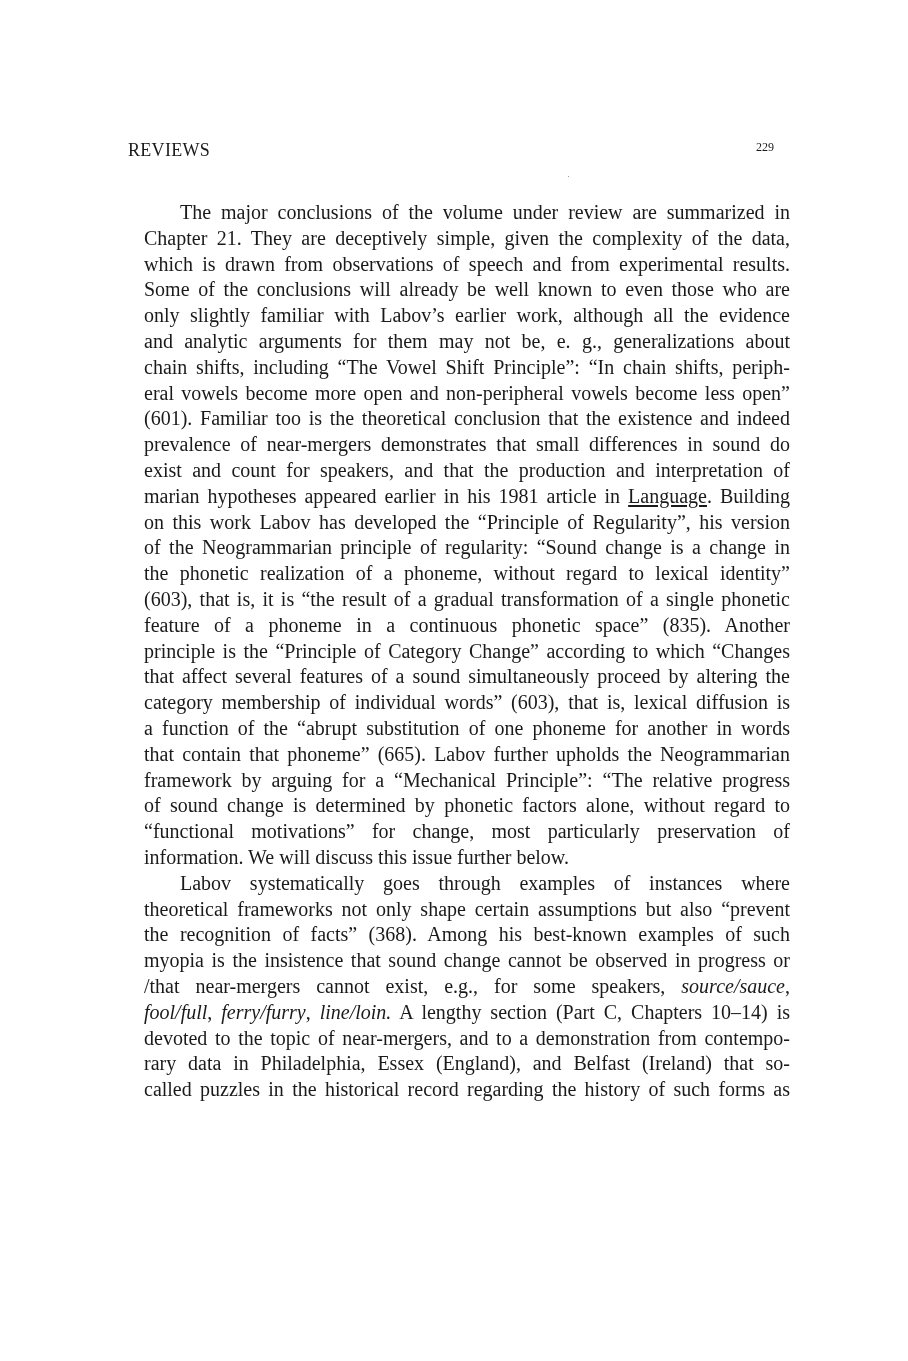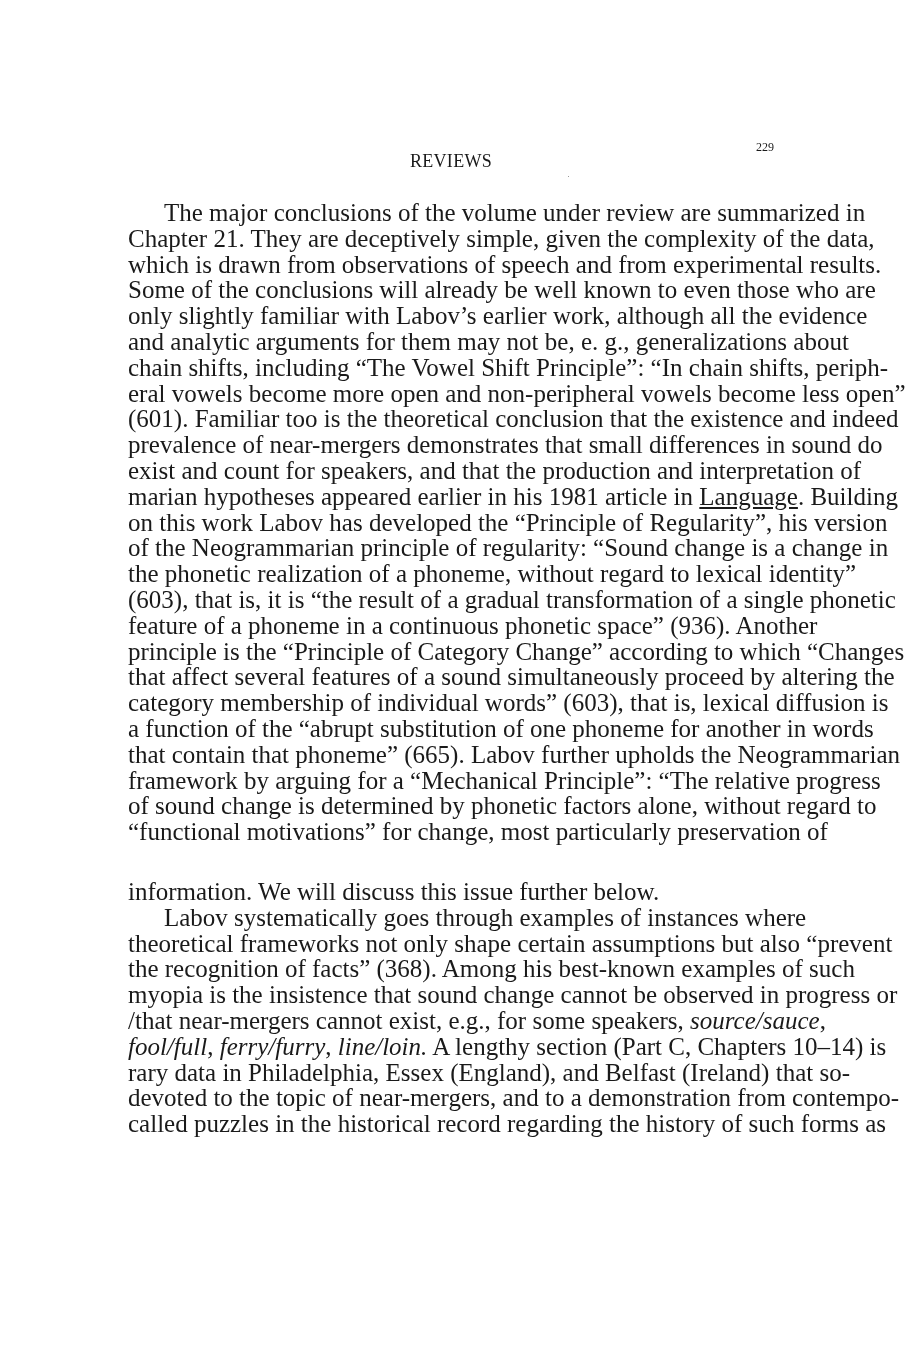--- a/index.html
+++ b/index.html
@@ -20,57 +20,56 @@
     top: 140px;
     left: 128px;
     width: 646px;
     height: 24px;
     font-size: 18px;
   }
   .running-title {
     position: absolute;
     left: 0;
     right: 0;
-    text-align: center;
-    top: 11px;
+    text-align: left;
+    top: 0;
     letter-spacing: 0.3px;
   }
   .page-number {
     position: absolute;
     right: 0;
     top: 0;
     font-size: 12px;
   }
   .speck {
     position: absolute;
     left: 568px;
     top: 176px;
     width: 1px;
     height: 1px;
     background: #999;
   }
   .body-text {
     position: absolute;
     top: 200px;
-    left: 128px;
+    left: 144px;
     width: 646px;
-    font-size: 25px;
+    font-size: 20px;
     line-height: 25.8px;
   }
   .line {
     display: block;
     height: 25.8px;
     white-space: nowrap;
     text-align: justify;
     text-align-last: justify;
     overflow: visible;
   }
   .line.last {
     text-align-last: left;
-    margin-top: 34px;
   }
   .line.indent {
     padding-left: 36px;
   }
   .it { font-style: italic; }
   .ul { text-decoration: underline; text-underline-offset: 2px; }
 </style>
 </head>
 <body>
 
@@ -91,35 +90,35 @@
     <span class="line">chain shifts, including “The Vowel Shift Principle”: “In chain shifts, periph-</span>
     <span class="line">eral vowels become more open and non-peripheral vowels become less open”</span>
     <span class="line">(601). Familiar too is the theoretical conclusion that the existence and indeed</span>
     <span class="line">prevalence of near-mergers demonstrates that small differences in sound do</span>
     <span class="line">exist and count for speakers, and that the production and interpretation of</span>
     <span class="line"><span>marian hypotheses appeared earlier in his 1981 article in </span><span class="ul">Language</span><span>. Building</span></span>
     <span class="line">on this work Labov has developed the “Principle of Regularity”, his version</span>
     <span class="line">of the Neogrammarian principle of regularity: “Sound change is a change in</span>
     <span class="line">the phonetic realization of a phoneme, without regard to lexical identity”</span>
     <span class="line">(603), that is, it is “the result of a gradual transformation of a single phonetic</span>
-    <span class="line">feature of a phoneme in a continuous phonetic space” (936). Another</span>
+    <span class="line">feature of a phoneme in a continuous phonetic space” (835). Another</span>
     <span class="line">principle is the “Principle of Category Change” according to which “Changes</span>
     <span class="line">that affect several features of a sound simultaneously proceed by altering the</span>
     <span class="line">category membership of individual words” (603), that is, lexical diffusion is</span>
     <span class="line">a function of the “abrupt substitution of one phoneme for another in words</span>
     <span class="line">that contain that phoneme” (665). Labov further upholds the Neogrammarian</span>
     <span class="line">framework by arguing for a “Mechanical Principle”: “The relative progress</span>
     <span class="line">of sound change is determined by phonetic factors alone, without regard to</span>
     <span class="line">“functional motivations” for change, most particularly preservation of</span>
     <span class="line last">information. We will discuss this issue further below.</span>
   </div>
   <div>
     <span class="line indent">Labov systematically goes through examples of instances where</span>
     <span class="line">theoretical frameworks not only shape certain assumptions but also “prevent</span>
     <span class="line">the recognition of facts” (368). Among his best-known examples of such</span>
     <span class="line">myopia is the insistence that sound change cannot be observed in progress or</span>
     <span class="line"><span>/that near-mergers cannot exist, e.g., for some speakers, </span><span class="it">source/sauce</span><span>,</span></span>
     <span class="line"><span class="it">fool/full</span><span>, </span><span class="it">ferry/furry</span><span>, </span><span class="it">line/loin.</span><span> A lengthy section (Part C, Chapters 10–14) is</span></span>
+    <span class="line">devoted to the topic of near-mergers, and to a demonstration from contempo-</span>
     <span class="line">rary data in Philadelphia, Essex (England), and Belfast (Ireland) that so-</span>
-    <span class="line">devoted to the topic of near-mergers, and to a demonstration from contempo-</span>
     <span class="line">called puzzles in the historical record regarding the history of such forms as</span>
   </div>
 </div>
 
 </body></html>

